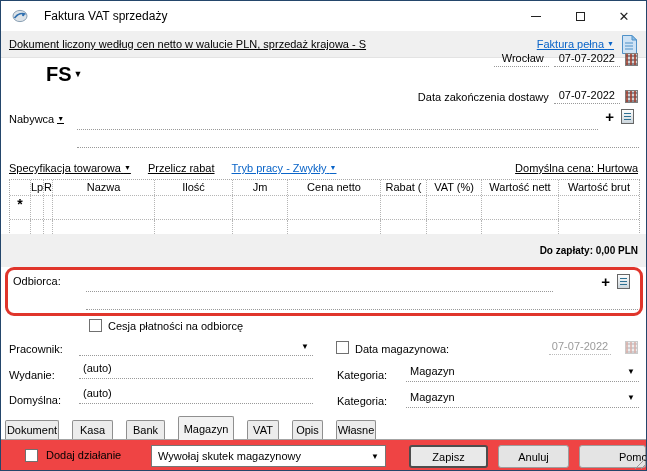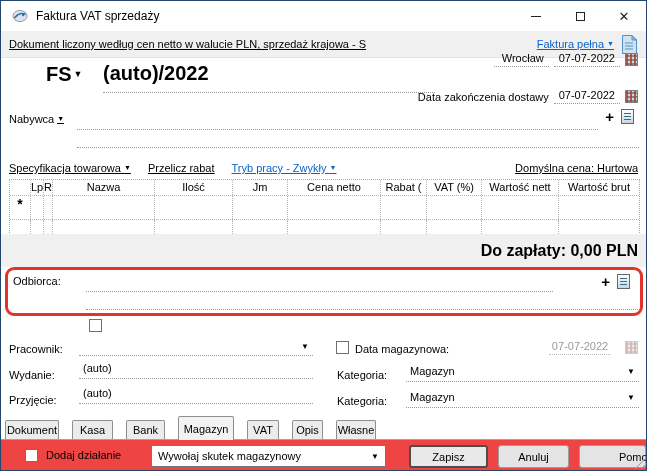--- a/index.html
+++ b/index.html
@@ -3,21 +3,21 @@
 <meta charset="utf-8">
 <style>
   html,body{margin:0;padding:0;background:#888;}
   *{box-sizing:border-box;}
   .window{
     position:relative;width:647px;height:471px;background:#fff;
     border:1px solid #24466b;overflow:hidden;
     font-family:"Liberation Sans",sans-serif;font-size:11px;color:#000;
   }
   
-  .titlebar{position:absolute;top:0;left:0;right:0;height:30px;background:#fff;display:flex;align-items:center;}
+  .titlebar{position:absolute;top:0;left:0;right:0;height:30px;background:#fff;display:flex;align-items:center;gap:8px;}
   .app-icon{margin-left:11px;width:16px;height:16px;flex:0 0 auto;}
   .title{margin-left:8px;font-size:12px;}
   .win-controls{margin-left:auto;display:flex;height:100%;}
   .win-btn{width:44px;display:flex;align-items:center;justify-content:center;color:#222;font-size:11px;cursor:default;}
   .max-glyph{width:9px;height:9px;border:1px solid #222;display:inline-block;}
   .min-glyph{width:10px;border-top:1px solid #222;display:inline-block;height:1px;}
   .close-glyph{font-size:13px;}
   
   .infobar{position:absolute;top:30px;left:0;right:0;height:27px;background:#f0f0f0;display:flex;align-items:center;padding:0 8px;border-bottom:1px solid #e3e3e3;}
   .doc-summary{text-decoration:underline;}
@@ -57,21 +57,21 @@
   .t-row.header{height:15px;}
   .t-row.r1{height:24px;border-top:1px dotted #b5b5b5;}
   .t-row.r2{height:15px;border-top:1px dotted #b5b5b5;}
   .t-cell{border-right:1px dotted #b5b5b5;overflow:hidden;white-space:nowrap;text-align:center;line-height:14px;}
   .t-cell:last-child{border-right:none;}
   .w0{width:21px}.w1{width:13px}.w2{width:9px}.w3{width:102px}.w4{width:78px}.w5{width:55px}
   .w6{width:93px}.w7{width:46px}.w8{width:55px}.w9{width:77px}.w10{flex:1}
   .row-marker{font-size:14px;font-weight:bold;line-height:16px;}
   
   .gray-band{position:absolute;top:233px;left:0;right:0;height:33px;background:#f0f0f0;display:flex;align-items:center;justify-content:flex-end;padding-right:8px;}
-  .due-text{font-size:16px;font-weight:bold;}
+  .due-text{font-size:10px;font-weight:bold;}
   
   .red-box{position:absolute;top:266px;left:4px;width:638px;height:49px;border:3px solid #e0352b;border-radius:9px;background:#fff;}
   .recipient-label{position:absolute;top:5px;left:5px;}
   .recipient-icons{position:absolute;top:4px;right:10px;display:flex;align-items:center;gap:7px;}
   .rec-line1{position:absolute;top:3px;left:78px;width:467px;height:19px;border-bottom:1px dotted #999;}
   .rec-line2{position:absolute;top:22px;left:78px;width:552px;height:18px;border-bottom:1px dotted #999;}
   
   .cesja-row{position:absolute;top:318px;left:88px;display:flex;align-items:center;gap:6px;}
   .checkbox{width:13px;height:13px;border:1px solid #707070;background:#fff;display:inline-block;flex:0 0 auto;}
   
@@ -138,21 +138,20 @@
       <span class="blue-link"><span>Faktura pełna</span> <span class="dd-arrow">▼</span></span>
       <svg viewBox="0 0 17 21" width="17" height="21">
         <path d="M1.5 1.5 H11 L15.5 6 V19.5 H1.5 Z" fill="#cfe3f5" stroke="#4f91c8"></path>
         <path d="M11 1.5 L15.5 6 H11 Z" fill="#8fc0e8" stroke="#4f91c8"></path>
         <path d="M4 9 H12 M4 12 H12 M4 15 H12" stroke="#4f91c8" stroke-width="1.2"></path>
       </svg>
     </div>
   </div>
 
   <div class="fs-label"><span>FS</span><span class="dd-arrow">▼</span></div>
-  <div class="doc-number">(auto)/2022</div>
 
   <div class="hdr-right1">
     <span class="dotted-val city-field">Wrocław</span>
     <span class="dotted-val date-field">07-07-2022</span>
     <span class="cal-icon"></span>
   </div>
   <div class="hdr-right2">
     <span>Data zakończenia dostawy</span>
     <span class="dotted-val date-field">07-07-2022</span>
     <span class="cal-icon"></span>
@@ -225,33 +224,34 @@
     <div class="recipient-icons">
       <span class="plus-glyph">+</span>
       <span class="list-icon"></span>
     </div>
     <div class="rec-line1"></div>
     <div class="rec-line2"></div>
   </div>
 
   <div class="cesja-row">
     <span class="checkbox"></span>
+    <span>Cesja płatności na odbiorcę</span>
   </div>
 
   <span class="fl-label" style="top:342px;">Pracownik:</span>
   <div class="fl-field" style="top:339px;height:16px;">
     <span class="field-arrow">▼</span>
   </div>
 
   <span class="fl-label" style="top:368px;">Wydanie:</span>
   <div class="fl-field" style="top:361px;height:17px;">
     <span class="fl-value">(auto)</span>
   </div>
 
-  <span class="fl-label" style="top:393px;">Przyjęcie:</span>
+  <span class="fl-label" style="top:393px;">Domyślna:</span>
   <div class="fl-field" style="top:386px;height:17px;">
     <span class="fl-value">(auto)</span>
   </div>
 
   <span class="checkbox wh-checkbox" style="top:340px;"></span>
   <span class="fr-label" style="top:342px;">Data magazynowa:</span>
   <span class="wh-date" style="top:339px;">07-07-2022</span>
   <span class="cal-icon disabled wh-cal" style="top:340px;"></span>
 
   <span class="fr-cat-label" style="top:368px;">Kategoria:</span>

